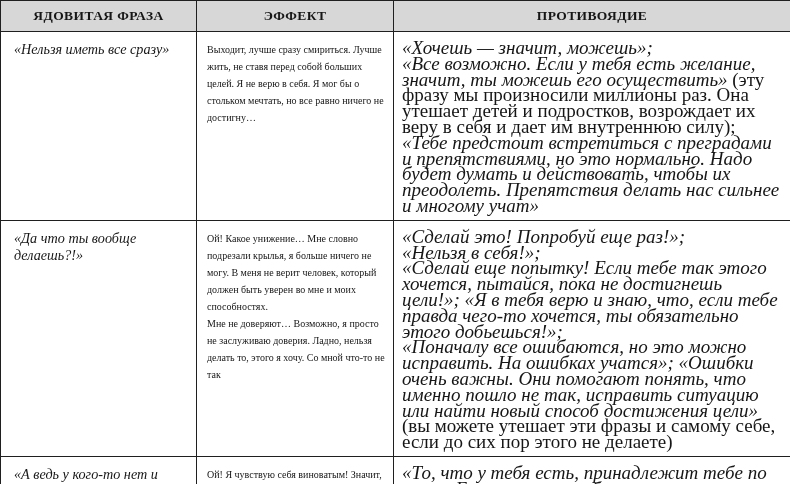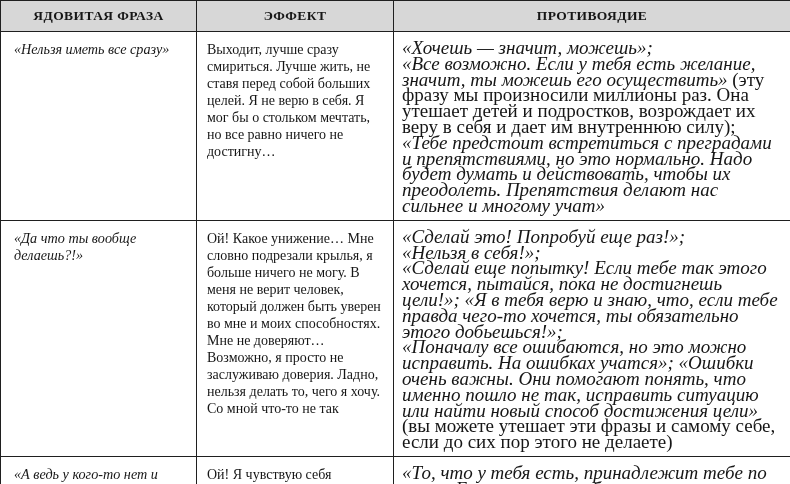--- a/index.html
+++ b/index.html
@@ -46,21 +46,21 @@
   tbody tr:nth-child(3) { height: 106px; }
 
   td.col-phrase {
     font-size: 14.2px;
     line-height: 17px;
     font-weight: normal;
     font-style: italic;
     padding: 9px 6px 6px 13px;
   }
   td.col-effect {
-    font-size: 14px;
+    font-size: 10px;
     line-height: 17px;
     padding: 9px 6px 6px 10px;
   }
   td.col-antidote {
     font-size: 19px;
     line-height: 15.8px;
     padding: 8px 9px 6px 8px;
   }
   td p { margin: 0; }
   .seg-italic { font-style: italic; }
@@ -85,28 +85,28 @@
     </thead>
     <tbody>
         <tr>
           <td class="col-phrase">«Нельзя иметь все сразу»</td>
           <td class="col-effect">
             <p>Выходит, лучше сразу смириться. Лучше жить, не ставя перед собой больших целей. Я не верю в себя. Я мог бы о стольком мечтать, но все равно ничего не достигну…</p>
           </td>
           <td class="col-antidote">
             <p><span class="seg-italic">«Хочешь — значит, можешь»;</span></p>
             <p><span class="seg-italic">«Все возможно. Если у тебя есть желание, значит, ты можешь его осуществить»</span><span class="seg-regular"> (эту фразу мы произносили миллионы раз. Она утешает детей и подростков, возрождает их веру в себя и дает им внутреннюю силу);</span></p>
-            <p><span class="seg-italic">«Тебе предстоит встретиться с преградами и препятствиями, но это нормально. Надо будет думать и действовать, чтобы их преодолеть. Препятствия делают нас сильнее и многому учат»</span></p>
+            <p><span class="seg-italic">«Тебе предстоит встретиться с преградами и препятствиями, но это нормально. Надо будет думать и действовать, чтобы их преодолеть. Препятствия делать нас сильнее и многому учат»</span></p>
           </td>
         </tr>
         <tr>
           <td class="col-phrase">«Да что ты вообще делаешь?!»</td>
           <td class="col-effect">
             <p>Ой! Какое унижение… Мне словно подрезали крылья, я больше ничего не могу. В меня не верит человек, который должен быть уверен во мне и моих способностях.</p>
-            <p>Мне не доверяют… Возможно, я просто не заслуживаю доверия. Ладно, нельзя делать то, чего я хочу. Со мной что-то не так</p>
+            <p>Мне не доверяют… Возможно, я просто не заслуживаю доверия. Ладно, нельзя делать то, этого я хочу. Со мной что-то не так</p>
           </td>
           <td class="col-antidote">
             <p><span class="seg-italic">«Сделай это! Попробуй еще раз!»;</span></p>
             <p><span class="seg-italic">«Нельзя в себя!»;</span></p>
             <p><span class="seg-italic">«Сделай еще попытку! Если тебе так этого хочется, пытайся, пока не достигнешь цели!»; «Я в тебя верю и знаю, что, если тебе правда чего-то хочется, ты обязательно этого добьешься!»;</span></p>
             <p><span class="seg-italic">«Поначалу все ошибаются, но это можно исправить. На ошибках учатся»; «Ошибки очень важны. Они помогают понять, что именно пошло не так, исправить ситуацию или найти новый способ достижения цели»</span><span class="seg-regular"> (вы можете утешает эти фразы и самому себе, если до сих пор этого не делаете)</span></p>
           </td>
         </tr>
         <tr>
           <td class="col-phrase">«А ведь у кого-то нет и того, что есть у тебя»</td>

